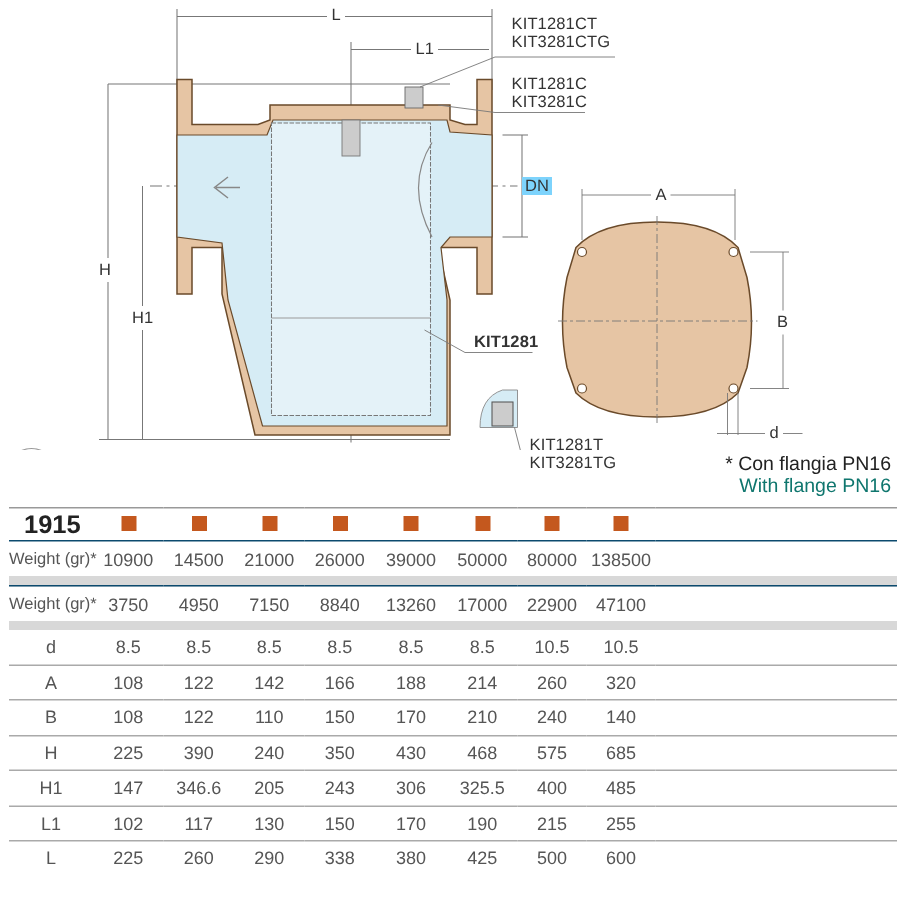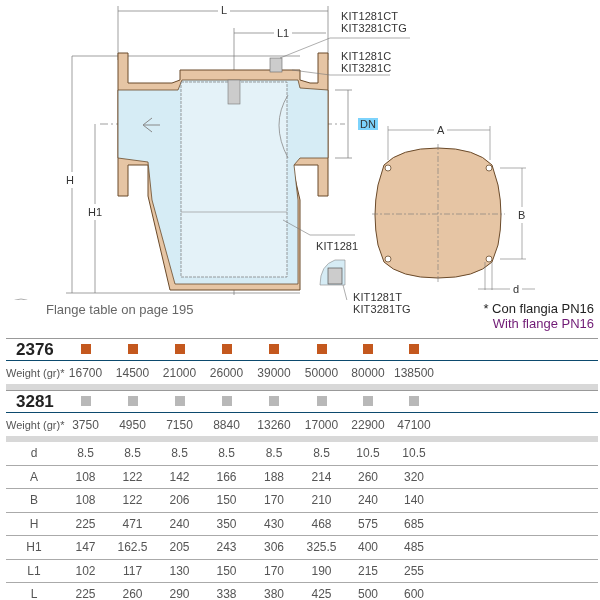--- a/index.html
+++ b/index.html
@@ -6,21 +6,21 @@
   body{width:600px;height:600px;position:relative;overflow:hidden;font-family:"Liberation Sans","DejaVu Sans",sans-serif;color:#333;}
   .abs{position:absolute;}
   .lbl{font-size:11px;color:#333;line-height:12px;letter-spacing:0.1px;}
   .dim{font-size:11px;color:#333;}
   svg{position:absolute;left:0;top:0;}
   .flange-note{left:46px;top:302px;}
   .flange-note .it{font-size:13px;color:#222;line-height:15px;}
   .flange-note .en{font-size:13px;color:#666;line-height:15px;}
   .pn-note{right:6px;top:301px;text-align:right;}
   .pn-note .it{font-size:13px;color:#222;line-height:15px;}
-  .pn-note .en{font-size:13px;color:#701a75;line-height:15px;}
+  .pn-note .en{font-size:13px;color:#0f766e;line-height:15px;}
 
   table{position:absolute;left:6px;top:338px;width:592px;border-collapse:collapse;table-layout:fixed;}
   td{padding:0;text-align:center;font-size:12px;color:#555;height:22px;white-space:nowrap;}
   td.h{text-align:left;}
   .model td{height:21px;border-top:1.5px solid #999;}
   .model td.h{font-size:17px;font-weight:bold;color:#222;padding-left:10px;}
   .sq{display:inline-block;width:10px;height:10px;}
   .w td{height:23px;border-top:1px solid #0c4a6e;font-size:12px;color:#555;}
   .w td.h{font-size:11px;padding-left:0;}
   .sep td{height:6px;background:#d8d8d8;padding:0;border:none;}
@@ -111,43 +111,42 @@
       <circle cx="33" cy="315" r="2"></circle>
     <circle cx="12.5" cy="306.5" r="2"></circle>
       <circle cx="29.5" cy="306.5" r="2"></circle>
     <circle cx="12.5" cy="323.5" r="2"></circle>
       <circle cx="29.5" cy="323.5" r="2"></circle>
   </g>
 </svg>
 
 <span class="abs dim" style="left:218px;top:4px;background:#fff;padding:0 3px;">L</span>
 <span class="abs dim" style="left:274px;top:27px;background:#fff;padding:0 3px;">L1</span>
-<span class="abs dim" style="left:358px;top:118px;background:#7dd3fc;padding:0 2px;">DN</span>
+<span class="abs dim" style="left:348px;top:118px;background:#7dd3fc;padding:0 2px;">DN</span>
 <span class="abs dim" style="left:66px;top:172px;background:#fff;padding:2px 0;">H</span>
 <span class="abs dim" style="left:88px;top:204px;background:#fff;padding:2px 0;">H1</span>
 <span class="abs dim" style="left:434px;top:124px;background:#fff;padding:0 3px;">A</span>
 <span class="abs dim" style="left:518px;top:207px;background:#fff;padding:2px 0;">B</span>
 <span class="abs dim" style="left:510px;top:283px;background:#fff;padding:0 3px;">d</span>
 
 <div class="abs lbl" style="left:341px;top:10px;">
   <div>KIT1281CT</div>
   <div>KIT3281CTG</div>
 </div>
 <div class="abs lbl" style="left:341px;top:50px;">
   <div>KIT1281C</div>
   <div>KIT3281C</div>
 </div>
-<div class="abs lbl" style="left:316px;top:240px;">KIT1281</div>
+<div class="abs lbl" style="left:316px;top:222px;font-weight:bold;">KIT1281</div>
 <div class="abs lbl" style="left:353px;top:291px;">
   <div>KIT1281T</div>
   <div>KIT3281TG</div>
 </div>
 
 <div class="abs flange-note">
-  <div class="en">Flange table on page 195</div>
 </div>
 <div class="abs pn-note">
   <div class="it">* Con flangia PN16</div>
   <div class="en">With flange PN16</div>
 </div>
 
 <table>
   <colgroup>
     <col style="width:56px">
       <col style="width:47px">
@@ -155,58 +154,46 @@
       <col style="width:47px">
       <col style="width:47px">
       <col style="width:48px">
       <col style="width:47px">
       <col style="width:46px">
       <col style="width:46px">
       <col>
   </colgroup>
   <tbody>
     <tr class="model">
-      <td class="h">2376</td>
+      <td class="h">1915</td>
       <td><span class="sq" style="background:#c4581e"></span></td>
       <td><span class="sq" style="background:#c4581e"></span></td>
       <td><span class="sq" style="background:#c4581e"></span></td>
       <td><span class="sq" style="background:#c4581e"></span></td>
       <td><span class="sq" style="background:#c4581e"></span></td>
       <td><span class="sq" style="background:#c4581e"></span></td>
       <td><span class="sq" style="background:#c4581e"></span></td>
       <td><span class="sq" style="background:#c4581e"></span></td>
       <td></td>
     </tr>
     <tr class="w">
       <td class="h">Weight (gr)*</td>
-      <td>16700</td>
+      <td>10900</td>
       <td>14500</td>
       <td>21000</td>
       <td>26000</td>
       <td>39000</td>
       <td>50000</td>
       <td>80000</td>
       <td>138500</td>
       <td></td>
     </tr>
     <tr class="sep">
         <td colspan="10"></td>
       </tr>
-    <tr class="model">
-      <td class="h">3281</td>
-      <td><span class="sq" style="background:#b8b8b8"></span></td>
-      <td><span class="sq" style="background:#b8b8b8"></span></td>
-      <td><span class="sq" style="background:#b8b8b8"></span></td>
-      <td><span class="sq" style="background:#b8b8b8"></span></td>
-      <td><span class="sq" style="background:#b8b8b8"></span></td>
-      <td><span class="sq" style="background:#b8b8b8"></span></td>
-      <td><span class="sq" style="background:#b8b8b8"></span></td>
-      <td><span class="sq" style="background:#b8b8b8"></span></td>
-      <td></td>
-    </tr>
     <tr class="w">
       <td class="h">Weight (gr)*</td>
       <td>3750</td>
       <td>4950</td>
       <td>7150</td>
       <td>8840</td>
       <td>13260</td>
       <td>17000</td>
       <td>22900</td>
       <td>47100</td>
@@ -237,44 +224,44 @@
       <td>188</td>
       <td>214</td>
       <td>260</td>
       <td>320</td>
       <td></td>
     </tr>
     <tr class="dr">
       <td class="h">B</td>
       <td>108</td>
       <td>122</td>
-      <td>206</td>
+      <td>110</td>
       <td>150</td>
       <td>170</td>
       <td>210</td>
       <td>240</td>
       <td>140</td>
       <td></td>
     </tr>
     <tr class="dr">
       <td class="h">H</td>
       <td>225</td>
-      <td>471</td>
+      <td>390</td>
       <td>240</td>
       <td>350</td>
       <td>430</td>
       <td>468</td>
       <td>575</td>
       <td>685</td>
       <td></td>
     </tr>
     <tr class="dr">
       <td class="h">H1</td>
       <td>147</td>
-      <td>162.5</td>
+      <td>346.6</td>
       <td>205</td>
       <td>243</td>
       <td>306</td>
       <td>325.5</td>
       <td>400</td>
       <td>485</td>
       <td></td>
     </tr>
     <tr class="dr">
       <td class="h">L1</td>

